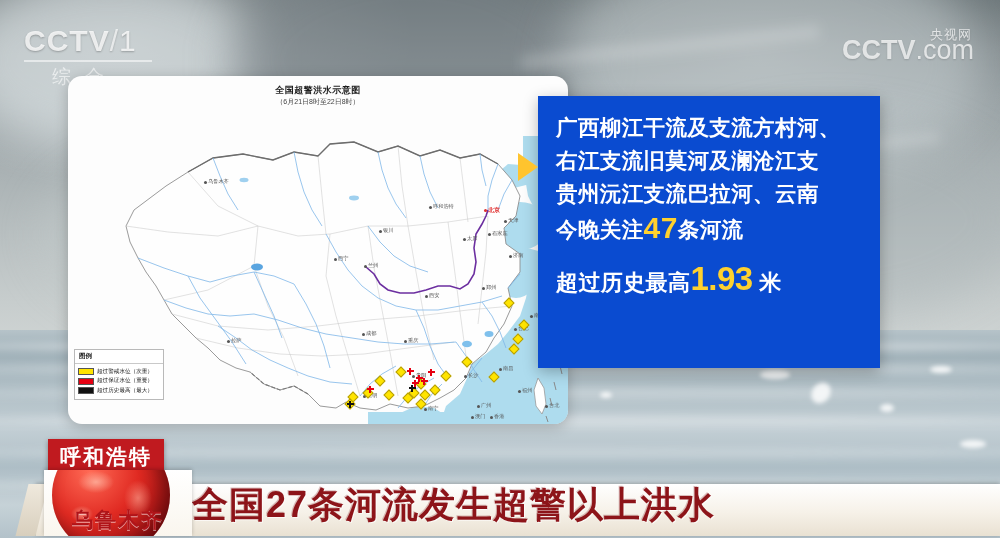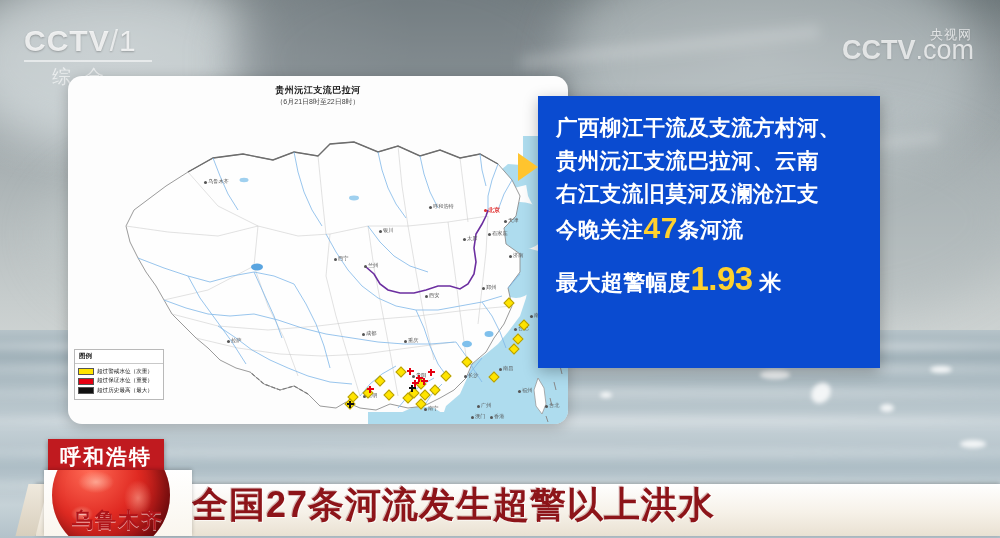--- a/index.html
+++ b/index.html
@@ -136,21 +136,21 @@
   </div>
   <div class="cctv1-bar"></div>
   <div class="cctv1-sub">综合</div>
 
   <div class="watermark">
     <span class="wm-cn">央视网</span>
     <span class="wm-main">CCTV</span><span class="wm-main" style="font-weight:normal;">.com</span>
   </div>
 
   <div class="mapcard">
-    <div class="map-title">贵州沅江支流巴拉河</div>
+    <div class="map-title">全国超警洪水示意图</div>
     <div class="map-sub">（6月21日8时至22日8时）</div>
 
     <svg class="mapsvg" width="500" height="348" viewBox="0 0 500 348">
 
       <path d="M455 60 L500 60 L500 348 L372 348 L378 330 L392 318 L400 300 L404 288 L418 278
                L430 268 L440 256 L452 240 L458 222 L462 200 L470 178 L478 156 L470 140 L460 120 L455 90 Z" fill="#aedcee" transform="scale(1,1)"></path>
       <path d="M432 212 L470 196 L474 176 L452 170 L428 182 Z" fill="#aedcee"></path>
       <path d="M430 116 L462 108 L466 90 L440 88 L426 100 Z" fill="#aedcee"></path>
 
       <ellipse cx="452" cy="150" rx="28" ry="24" fill="#aedcee"></ellipse>
@@ -371,28 +371,28 @@
             <span class="legend-txt">超过历史最高（最大）</span>
           </div>
         </div>
     </div>
   </div>
 
   <div class="panel">
     <div class="pointer"></div>
     <div class="panel-inner">
       <div class="pline">广西柳江干流及支流方村河、</div>
+      <div class="pline">右江支流旧莫河及澜沧江支</div>
       <div class="pline">贵州沅江支流巴拉河、云南</div>
-      <div class="pline">右江支流旧莫河及澜沧江支</div>
       <div class="pline">
         <span>今晚关注</span><span class="big">47</span><span>条河流</span>
       </div>
       <div class="pgap"></div>
       <div class="pline2">
-        <span>最大超警幅度</span><span class="num">1.93</span>&nbsp;<span>米</span>
+        <span>超过历史最高</span><span class="num">1.93</span>&nbsp;<span>米</span>
       </div>
     </div>
   </div>
 
   <div class="lt">
     <div class="lt-bar"></div>
     <div class="headline">全国27条河流发生超警以上洪水</div>
     <div class="tag">呼和浩特</div>
     <div class="globe">
       <div class="globe-label">乌鲁木齐</div>

